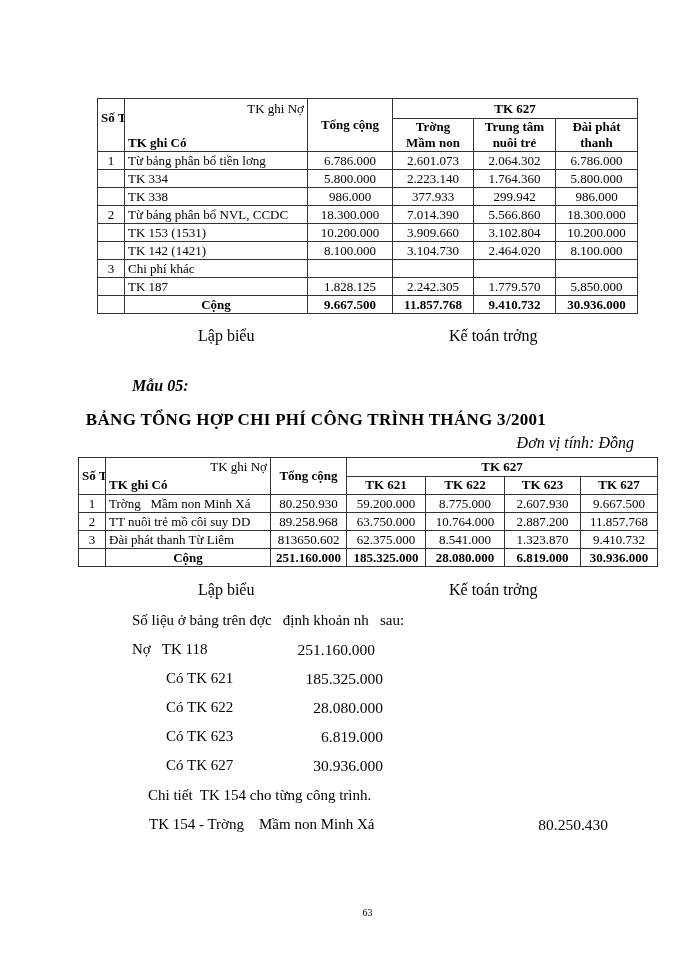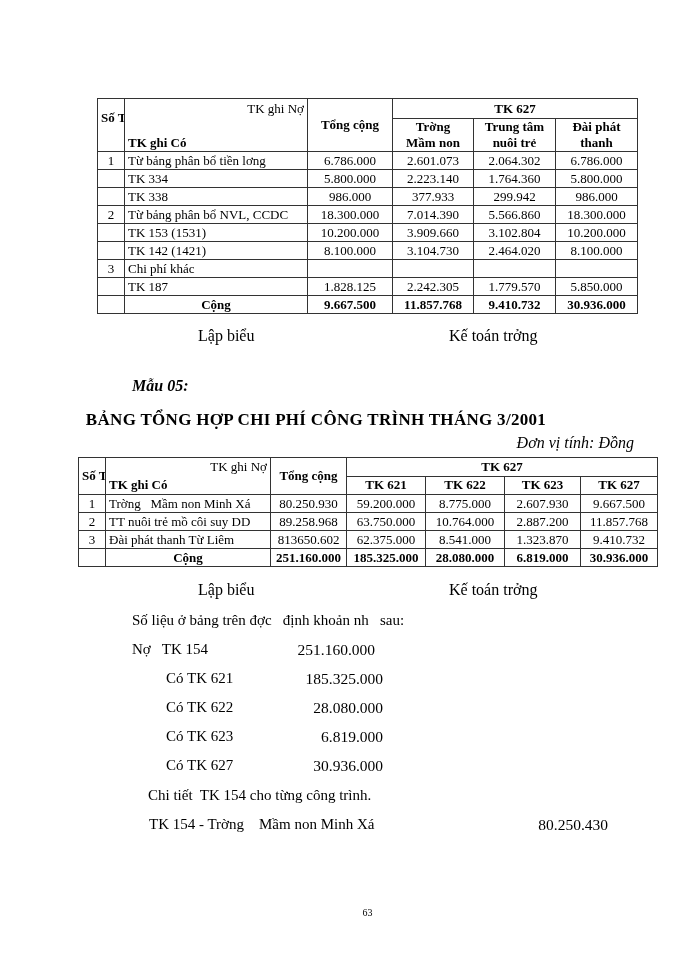--- a/index.html
+++ b/index.html
@@ -207,21 +207,21 @@
     <td class="num">30.936.000</td>
   </tr>
 </tbody>
   </table>
 
 <div class="sig" style="left:198px;top:581px">Lập biểu</div>
 <div class="sig" style="left:449px;top:581px">Kế toán trởng</div>
 
 <div class="txt" style="left:132px;top:612px;white-space:pre">Số liệu ở bảng trên đợc   định khoản nh   sau:</div>
 
-<div class="txt" style="left:132px;top:641px;white-space:pre">Nợ   TK 154</div>
+<div class="txt" style="left:132px;top:641px;white-space:pre">Nợ   TK 118</div>
 <div class="amt" style="left:250px;width:125px;top:641px">251.160.000</div>
 
 <div class="txt" style="left:166px;top:670px">Có TK 621</div>
 <div class="amt" style="left:260px;width:123px;top:670px">185.325.000</div>
 
 <div class="txt" style="left:166px;top:699px">Có TK 622</div>
 <div class="amt" style="left:260px;width:123px;top:699px">28.080.000</div>
 
 <div class="txt" style="left:166px;top:728px">Có TK 623</div>
 <div class="amt" style="left:260px;width:123px;top:728px">6.819.000</div>

